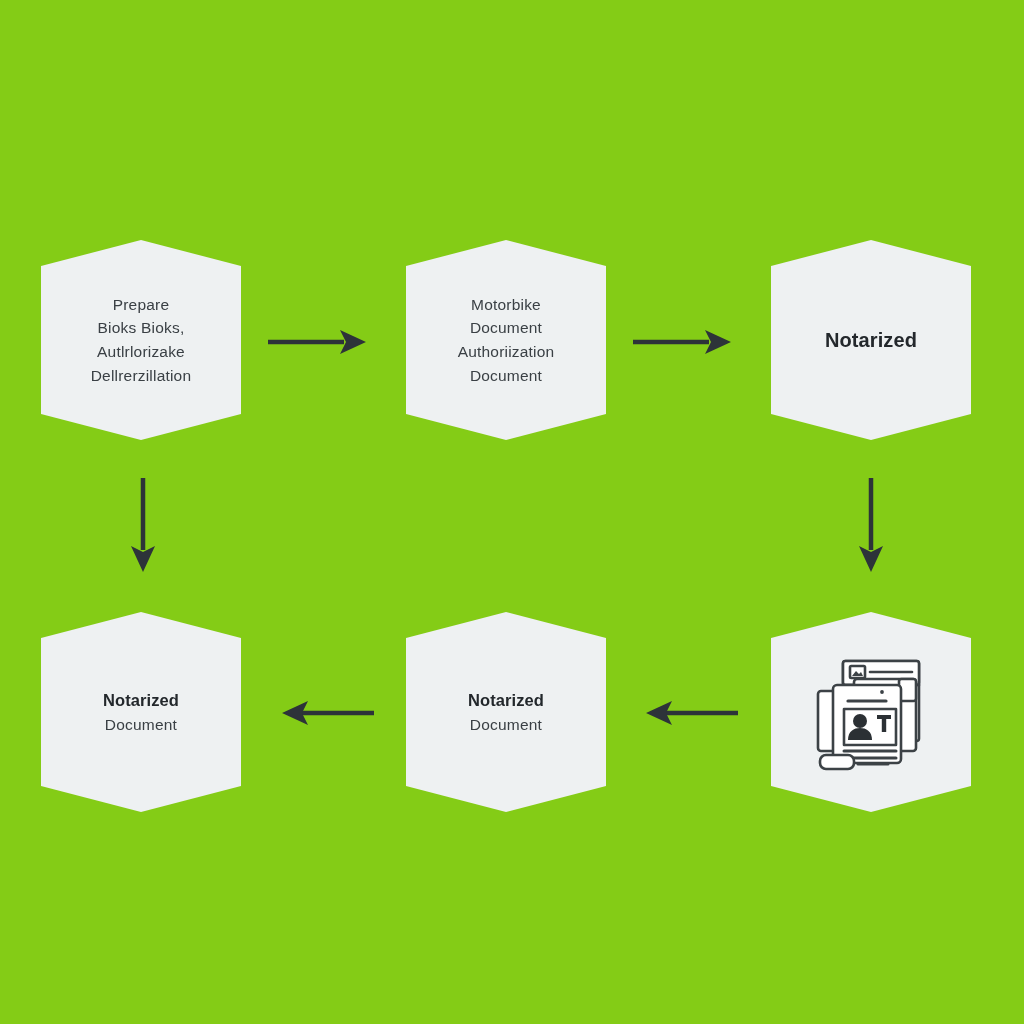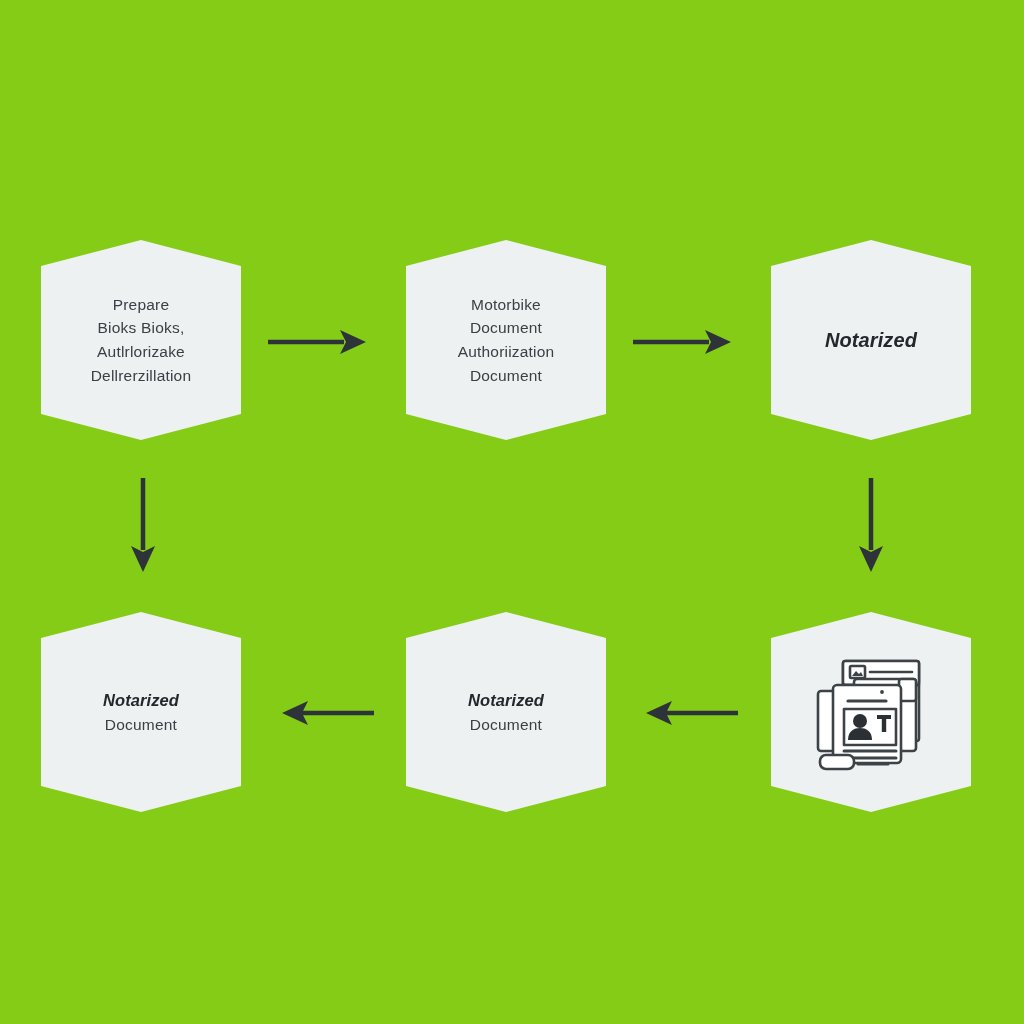--- a/index.html
+++ b/index.html
@@ -48,21 +48,20 @@
     letter-spacing: .2px;
   }
   .node-label .ln {
     display: block;
   }
   .node-label .ln.bold {
     font-weight: 700;
     color: #23282c;
     font-size: 16.5px;
     letter-spacing: .1px;
-    font-style: italic;
   }
   .node-label.big .ln.bold {
     font-size: 20px;
   }
 
   
   .arrow {
     position: absolute;
   }
   .arrow svg {

